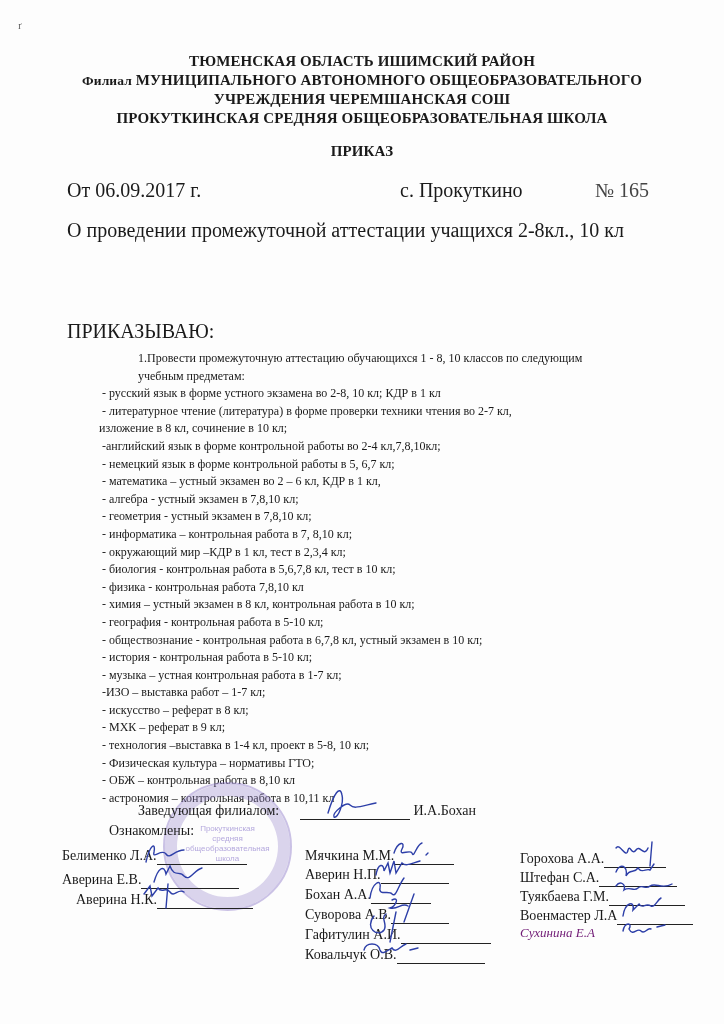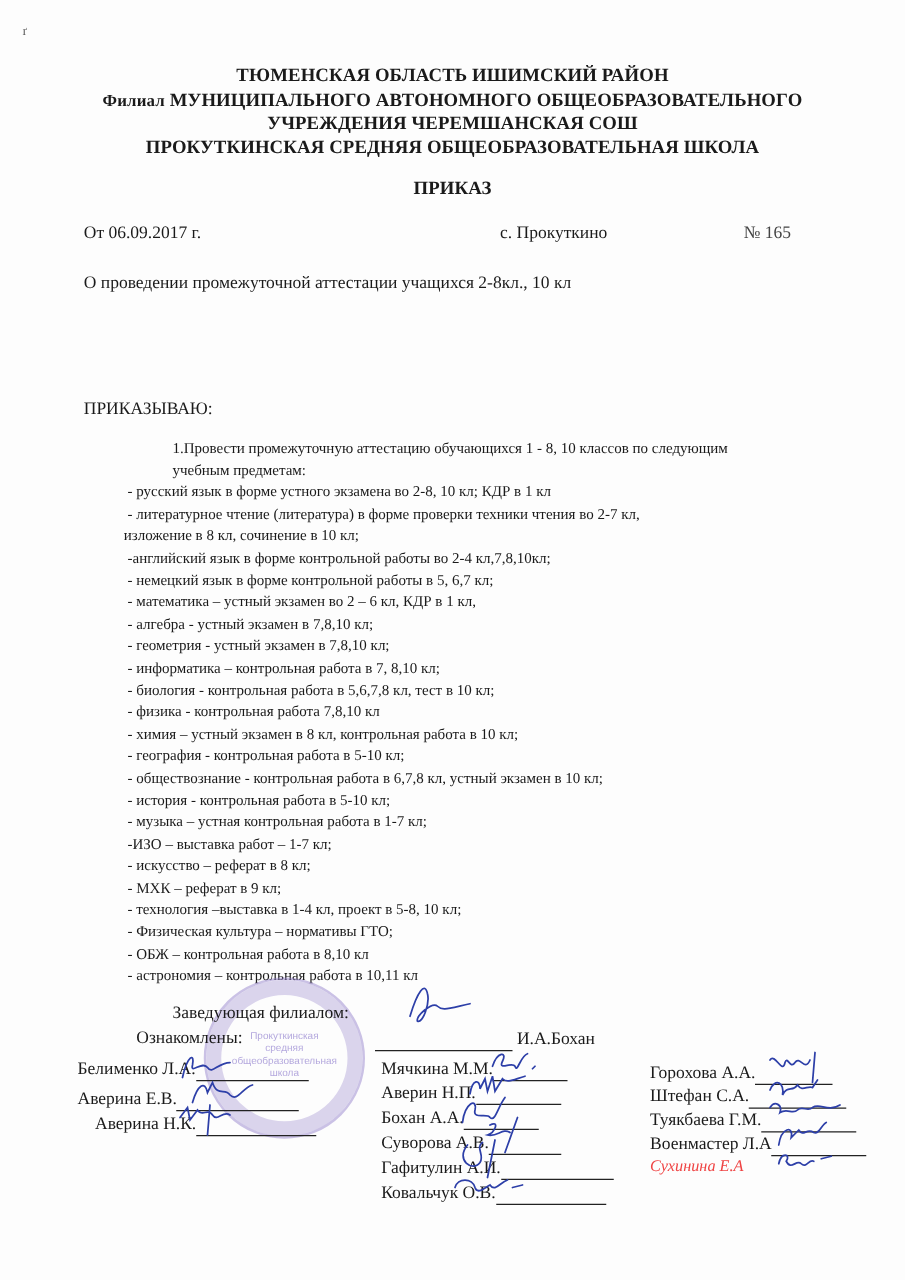--- a/index.html
+++ b/index.html
@@ -7,21 +7,21 @@
     width: 724px; height: 1024px; background: #fdfdfd; position: relative;
     font-family: "Liberation Serif", serif; color: #1a1a1a; overflow: hidden;
   }
   .page { position: absolute; inset: 0; }
   .hdr {
     position: absolute; left: 0; right: 0; text-align: center;
     font-weight: bold; font-size: 15px; line-height: 19px; letter-spacing: 0.1px;
   }
   .hdr .small { font-size: 13.5px; }
   .abs { position: absolute; white-space: nowrap; }
-  .t14 { font-size: 14px; }
+  .t14 { font-size: 20px; }
   .body-list {
     position: absolute; left: 102px; top: 350px; width: 560px;
     font-size: 12px; line-height: 17.6px;
   }
   .body-list div { white-space: nowrap; }
   .indent { padding-left: 41px; }
   .sig { position: absolute; font-size: 14px; white-space: nowrap; }
   .line { display: inline-block; border-bottom: 1px solid #222; vertical-align: baseline; }
   .stamp {
     position: absolute; left: 163px; top: 782px; width: 125px; height: 125px;
@@ -67,20 +67,21 @@
     <div id="subjects">
         <div>- русский язык в форме устного экзамена во 2-8, 10 кл; КДР в 1 кл</div>
         <div>- литературное чтение (литература) в форме проверки техники чтения во 2-7 кл,</div>
         <div style="margin-left: -3px;">изложение в  8 кл, сочинение в 10 кл;</div>
         <div>-английский язык в форме контрольной работы во 2-4 кл,7,8,10кл;</div>
         <div>- немецкий язык в форме контрольной работы в 5, 6,7 кл;</div>
         <div>- математика – устный экзамен во 2 – 6 кл, КДР в 1 кл,</div>
         <div>- алгебра - устный экзамен в 7,8,10 кл;</div>
         <div>- геометрия - устный экзамен в 7,8,10 кл;</div>
         <div>- информатика – контрольная работа в 7, 8,10 кл;</div>
+        <div>- окружающий мир –КДР в 1 кл, тест в 2,3,4 кл;</div>
         <div>- биология - контрольная работа в 5,6,7,8 кл, тест в 10 кл;</div>
         <div>- физика - контрольная работа 7,8,10 кл</div>
         <div>- химия – устный экзамен  в 8 кл,  контрольная работа в 10 кл;</div>
         <div>- география - контрольная работа в 5-10 кл;</div>
         <div>- обществознание - контрольная работа в 6,7,8 кл, устный экзамен в 10 кл;</div>
         <div>- история - контрольная работа в 5-10 кл;</div>
         <div>- музыка – устная  контрольная работа  в 1-7 кл;</div>
         <div>-ИЗО – выставка работ – 1-7 кл;</div>
         <div>- искусство – реферат в 8 кл;</div>
         <div>- МХК – реферат в 9 кл;</div>
@@ -94,21 +95,21 @@
   <div class="stamp">
     <div class="stamp-text">
       <div>Прокуткинская</div>
       <div>средняя</div>
       <div>общеобразовательная</div>
       <div>школа</div>
     </div>
   </div>
 
   <div class="sig" style="left:138px;top:803px;">Заведующая филиалом:</div>
-  <div class="sig" style="left:300px;top:824px;">
+  <div class="sig" style="left:300px;top:803px;">
     <span class="line" style="width:110px;">&nbsp;</span>
     <span>И.А.Бохан</span>
   </div>
   <svg class="scribble" style="left:320px;top:783px;" width="70" height="40">
     <path d="M8 30 C14 10 20 2 22 12 C24 20 18 36 14 34 C12 30 26 18 30 22 C34 26 38 24 56 20"></path>
   </svg>
 
   <div class="sig" style="left:62px;top:823px;margin-left:47px;">Ознакомлены:</div>
 
   <div class="sig" style="left:62px;top:848px;"><span>Белименко Л.А.</span><span class="line" style="width:90px;">&nbsp;</span></div>
@@ -119,21 +120,21 @@
   <div class="sig" style="left:305px;top:867px;"><span>Аверин Н.П.</span><span class="line" style="width:68px;">&nbsp;</span></div>
   <div class="sig" style="left:305px;top:887px;text-align:right;"><span>Бохан А.А.</span><span class="line" style="width:60px;">&nbsp;</span></div>
   <div class="sig" style="left:305px;top:907px;"><span>Суворова А.В.</span><span class="line" style="width:58px;">&nbsp;</span></div>
   <div class="sig" style="left:305px;top:927px;"><span>Гафитулин А.И.</span><span class="line" style="width:90px;">&nbsp;</span></div>
   <div class="sig" style="left:305px;top:947px;"><span>Ковальчук О.В.</span><span class="line" style="width:88px;">&nbsp;</span></div>
 
   <div class="sig" style="left:520px;top:851px;"><span>Горохова А.А.</span><span class="line" style="width:62px;">&nbsp;</span></div>
   <div class="sig" style="left:520px;top:870px;"><span>Штефан С.А.</span><span class="line" style="width:78px;">&nbsp;</span></div>
   <div class="sig" style="left:520px;top:889px;"><span>Туякбаева Г.М.</span><span class="line" style="width:76px;">&nbsp;</span></div>
   <div class="sig" style="left:520px;top:908px;"><span>Военмастер Л.А</span><span class="line" style="width:76px;">&nbsp;</span></div>
-  <div class="sig" style="left:520px;top:925px;color:#ef4444;font-style:italic;font-size:13px;">Сухинина Е.А</div>
+  <div class="sig" style="left:520px;top:925px;color:#701a75;font-style:italic;font-size:13px;">Сухинина Е.А</div>
 
   <svg class="scribble" style="left:140px;top:838px;" width="60" height="30">
       <path d="M6 24 C10 6 16 4 14 14 C12 22 22 10 26 16 C30 22 34 12 44 12"></path>
     </svg>
   <svg class="scribble" style="left:150px;top:860px;" width="60" height="28">
       <path d="M4 22 C8 8 14 4 16 14 L20 6 C24 18 30 10 34 16 C40 22 44 10 52 8"></path>
     </svg>
   <svg class="scribble" style="left:140px;top:880px;" width="60" height="30">
       <path d="M4 14 L10 6 L12 16 L18 8 C22 14 26 6 30 12 C34 18 38 8 44 12 M28 4 L26 28"></path>
     </svg>

